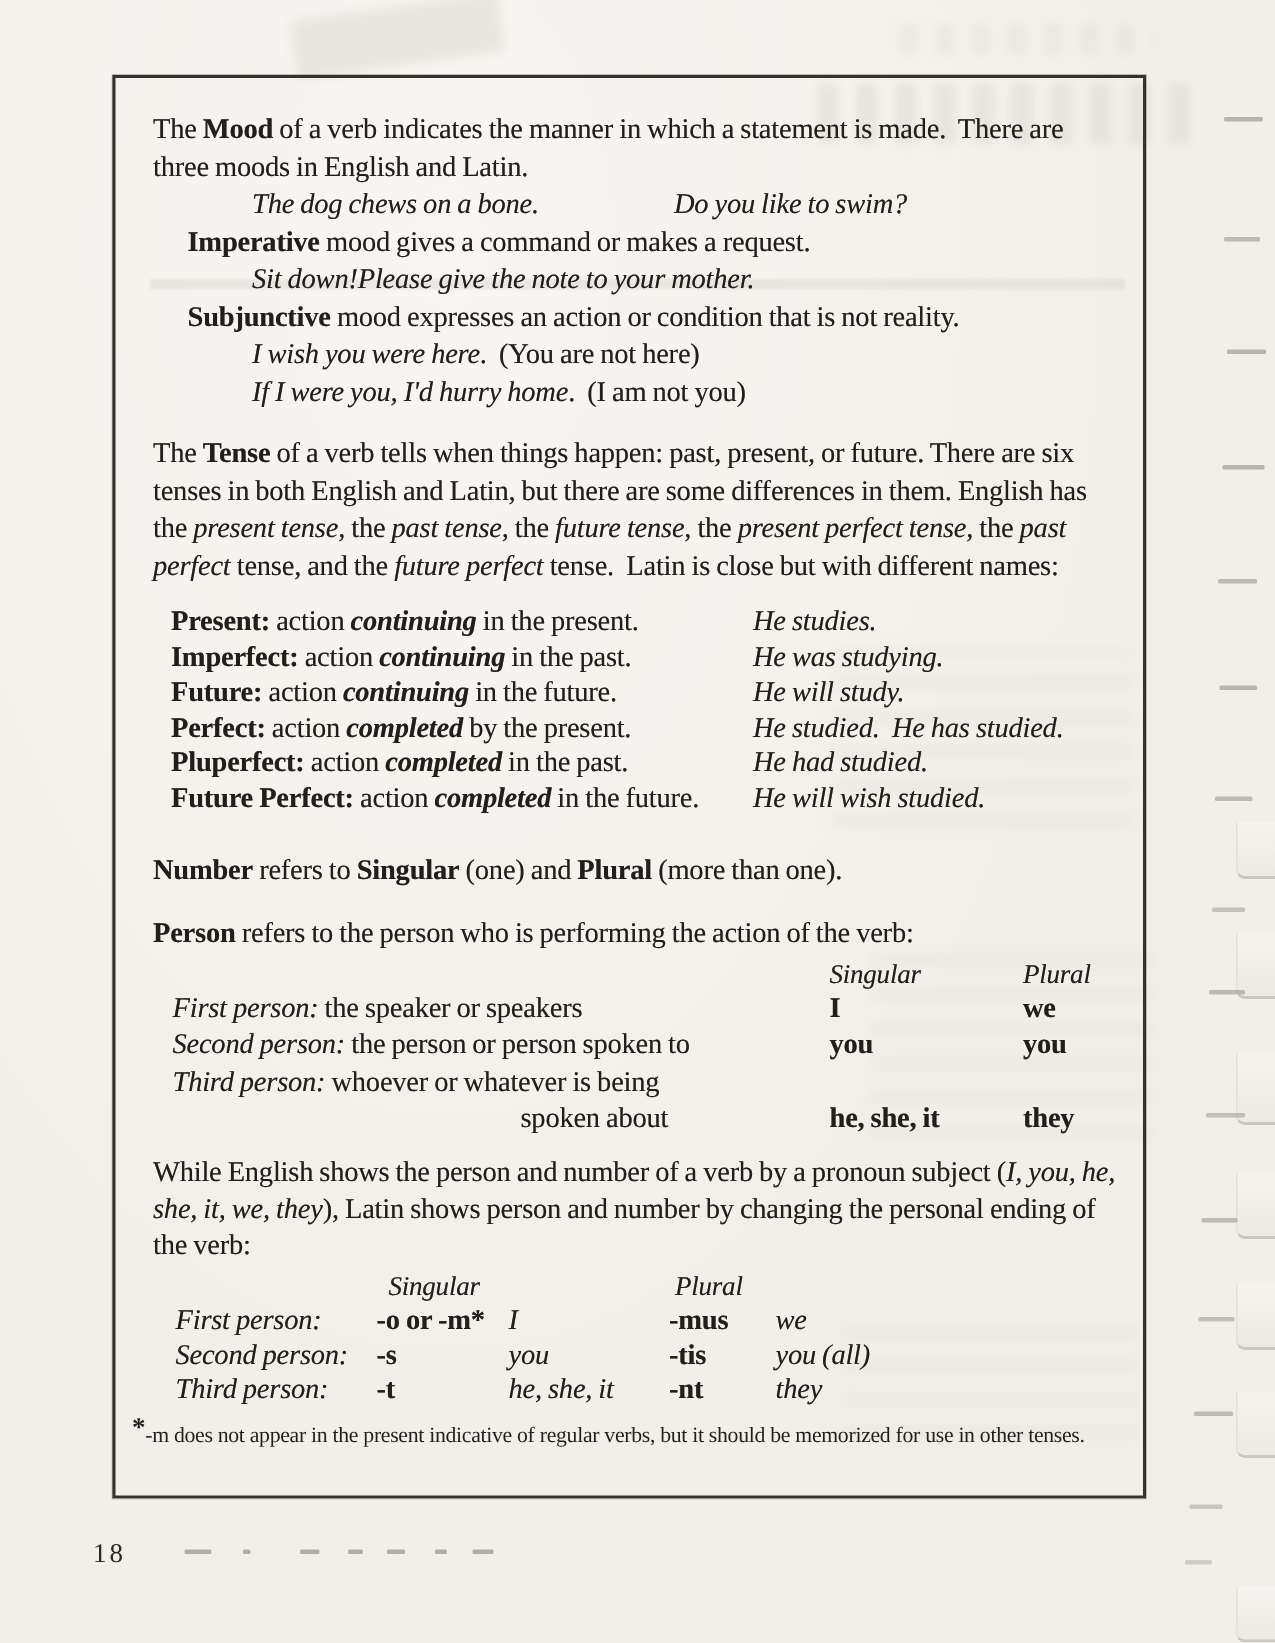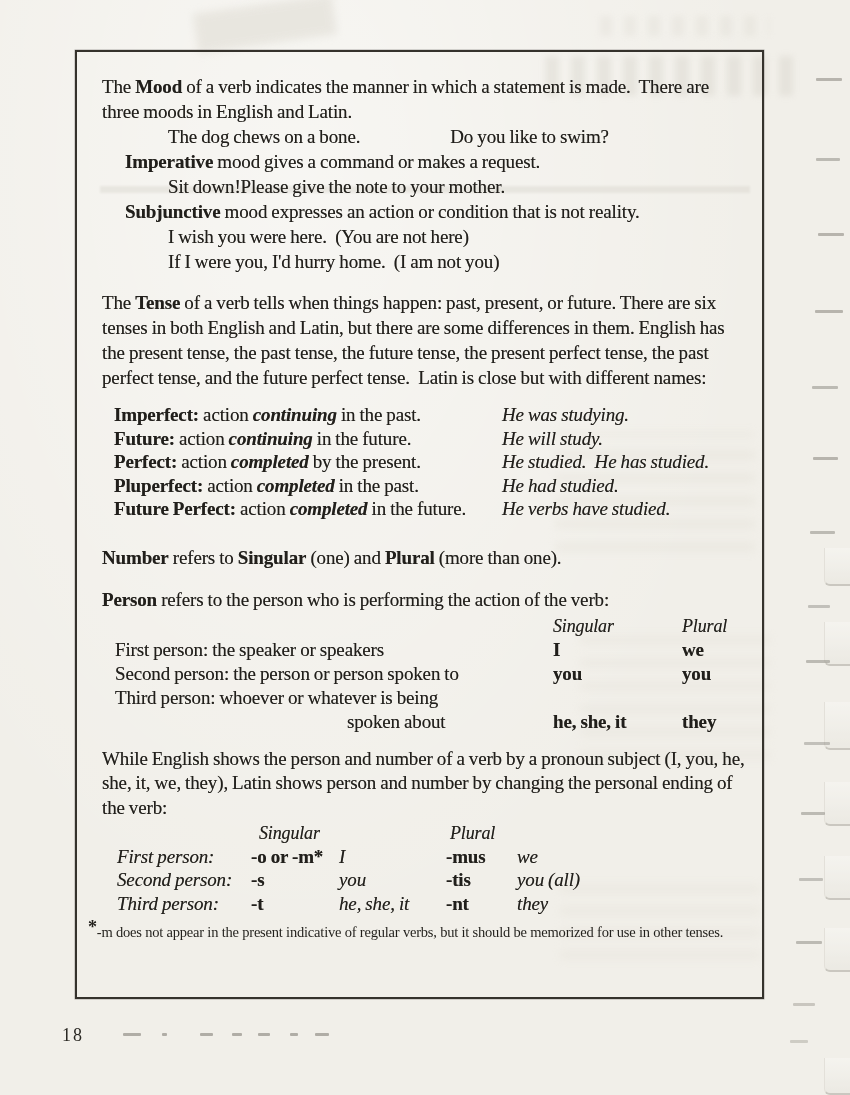--- a/index.html
+++ b/index.html
@@ -20,25 +20,25 @@
     position:absolute; left:75px; top:50px; width:689px; height:949px;
     border:2px solid #35322c;
     box-shadow:0 0 0 .5px rgba(40,38,33,.35);
     padding:22px 12px 0 25px;
     background:transparent;
   }
   .txt{ font-size:19px; line-height:25px; letter-spacing:-.15px; word-spacing:-.5px;
         white-space:pre-wrap; text-shadow:0 0 .4px rgba(30,28,24,.55); }
   .s-n{ font-style:normal; font-weight:normal; }
   .s-b{ font-weight:700; }
-  .s-i{ }
+  .s-i{ font-style:italic; }
   .s-bi{ font-weight:700; font-style:italic; }
 
   .mood-item{ margin-left:23px; }
-  .ex-row{ display:flex; margin-left:66px; }
+  .ex-row{ display:flex; margin-left:66px; font-style:italic; }
   .ex-gap-a{ column-gap:90px; }
   .ex-gap-b{ }
   .ex-line{ margin-left:66px; }
 
   .tense-para{ margin-top:16px; }
   .tense-list{ margin-top:13px; margin-left:12px; }
   .t-row{ display:flex; line-height:23.5px; }
   .t-label{ min-width:388px; padding-right:6px; white-space:pre-wrap; }
   .t-ex{ font-style:italic; white-space:pre; }
 
@@ -113,38 +113,42 @@
     </div>
 
     <div class="txt mood-item"><span class="s-b">Subjunctive</span><span class="s-n"> mood expresses an action or condition that is not reality.</span></div>
     <div class="txt ex-line"><span class="s-i">I wish you were here</span><span class="s-n">.  (You are not here)</span></div>
     <div class="txt ex-line"><span class="s-i">If I were you, I'd hurry home</span><span class="s-n">.  (I am not you)</span></div>
 
     <p class="txt tense-para"><span class="s-n">The </span><span class="s-b">Tense</span><span class="s-n"> of a verb tells when things happen: past, present, or future. There are six tenses in both English and Latin, but there are some differences in them. English has the </span><span class="s-i">present tense</span><span class="s-n">, the </span><span class="s-i">past tense</span><span class="s-n">, the </span><span class="s-i">future tense</span><span class="s-n">, the </span><span class="s-i">present perfect tense</span><span class="s-n">, the </span><span class="s-i">past perfect</span><span class="s-n"> tense, and the </span><span class="s-i">future perfect</span><span class="s-n"> tense.  Latin is close but with different names:</span></p>
 
     <div class="tense-list">
       <div class="txt t-row">
+        <span class="t-label"><span class="s-b">Present:</span><span class="s-n"> action </span><span class="s-bi">continuing</span><span class="s-n"> in the present.</span></span>
+        <span class="t-ex">He studies.</span>
+      </div>
+      <div class="txt t-row">
         <span class="t-label"><span class="s-b">Imperfect:</span><span class="s-n"> action </span><span class="s-bi">continuing</span><span class="s-n"> in the past.</span></span>
         <span class="t-ex">He was studying.</span>
       </div>
       <div class="txt t-row">
         <span class="t-label"><span class="s-b">Future:</span><span class="s-n"> action </span><span class="s-bi">continuing</span><span class="s-n"> in the future.</span></span>
         <span class="t-ex">He will study.</span>
       </div>
       <div class="txt t-row">
         <span class="t-label"><span class="s-b">Perfect:</span><span class="s-n"> action </span><span class="s-bi">completed</span><span class="s-n"> by the present.</span></span>
         <span class="t-ex">He studied.  He has studied.</span>
       </div>
       <div class="txt t-row">
         <span class="t-label"><span class="s-b">Pluperfect:</span><span class="s-n"> action </span><span class="s-bi">completed</span><span class="s-n"> in the past.</span></span>
         <span class="t-ex">He had studied.</span>
       </div>
       <div class="txt t-row">
         <span class="t-label"><span class="s-b">Future Perfect:</span><span class="s-n"> action </span><span class="s-bi">completed</span><span class="s-n"> in the future.</span></span>
-        <span class="t-ex">He verbs have studied.</span>
+        <span class="t-ex">He will wish studied.</span>
       </div>
     </div>
 
     <p class="txt number-line"><span class="s-b">Number</span><span class="s-n"> refers to </span><span class="s-b">Singular</span><span class="s-n"> (one) and </span><span class="s-b">Plural</span><span class="s-n"> (more than one).</span></p>
 
     <p class="txt person-intro"><span class="s-b">Person</span><span class="s-n"> refers to the person who is performing the action of the verb:</span></p>
 
     <div class="p-table">
       <div class="txt p-row p-head">
         <span class="c-desc"></span>

